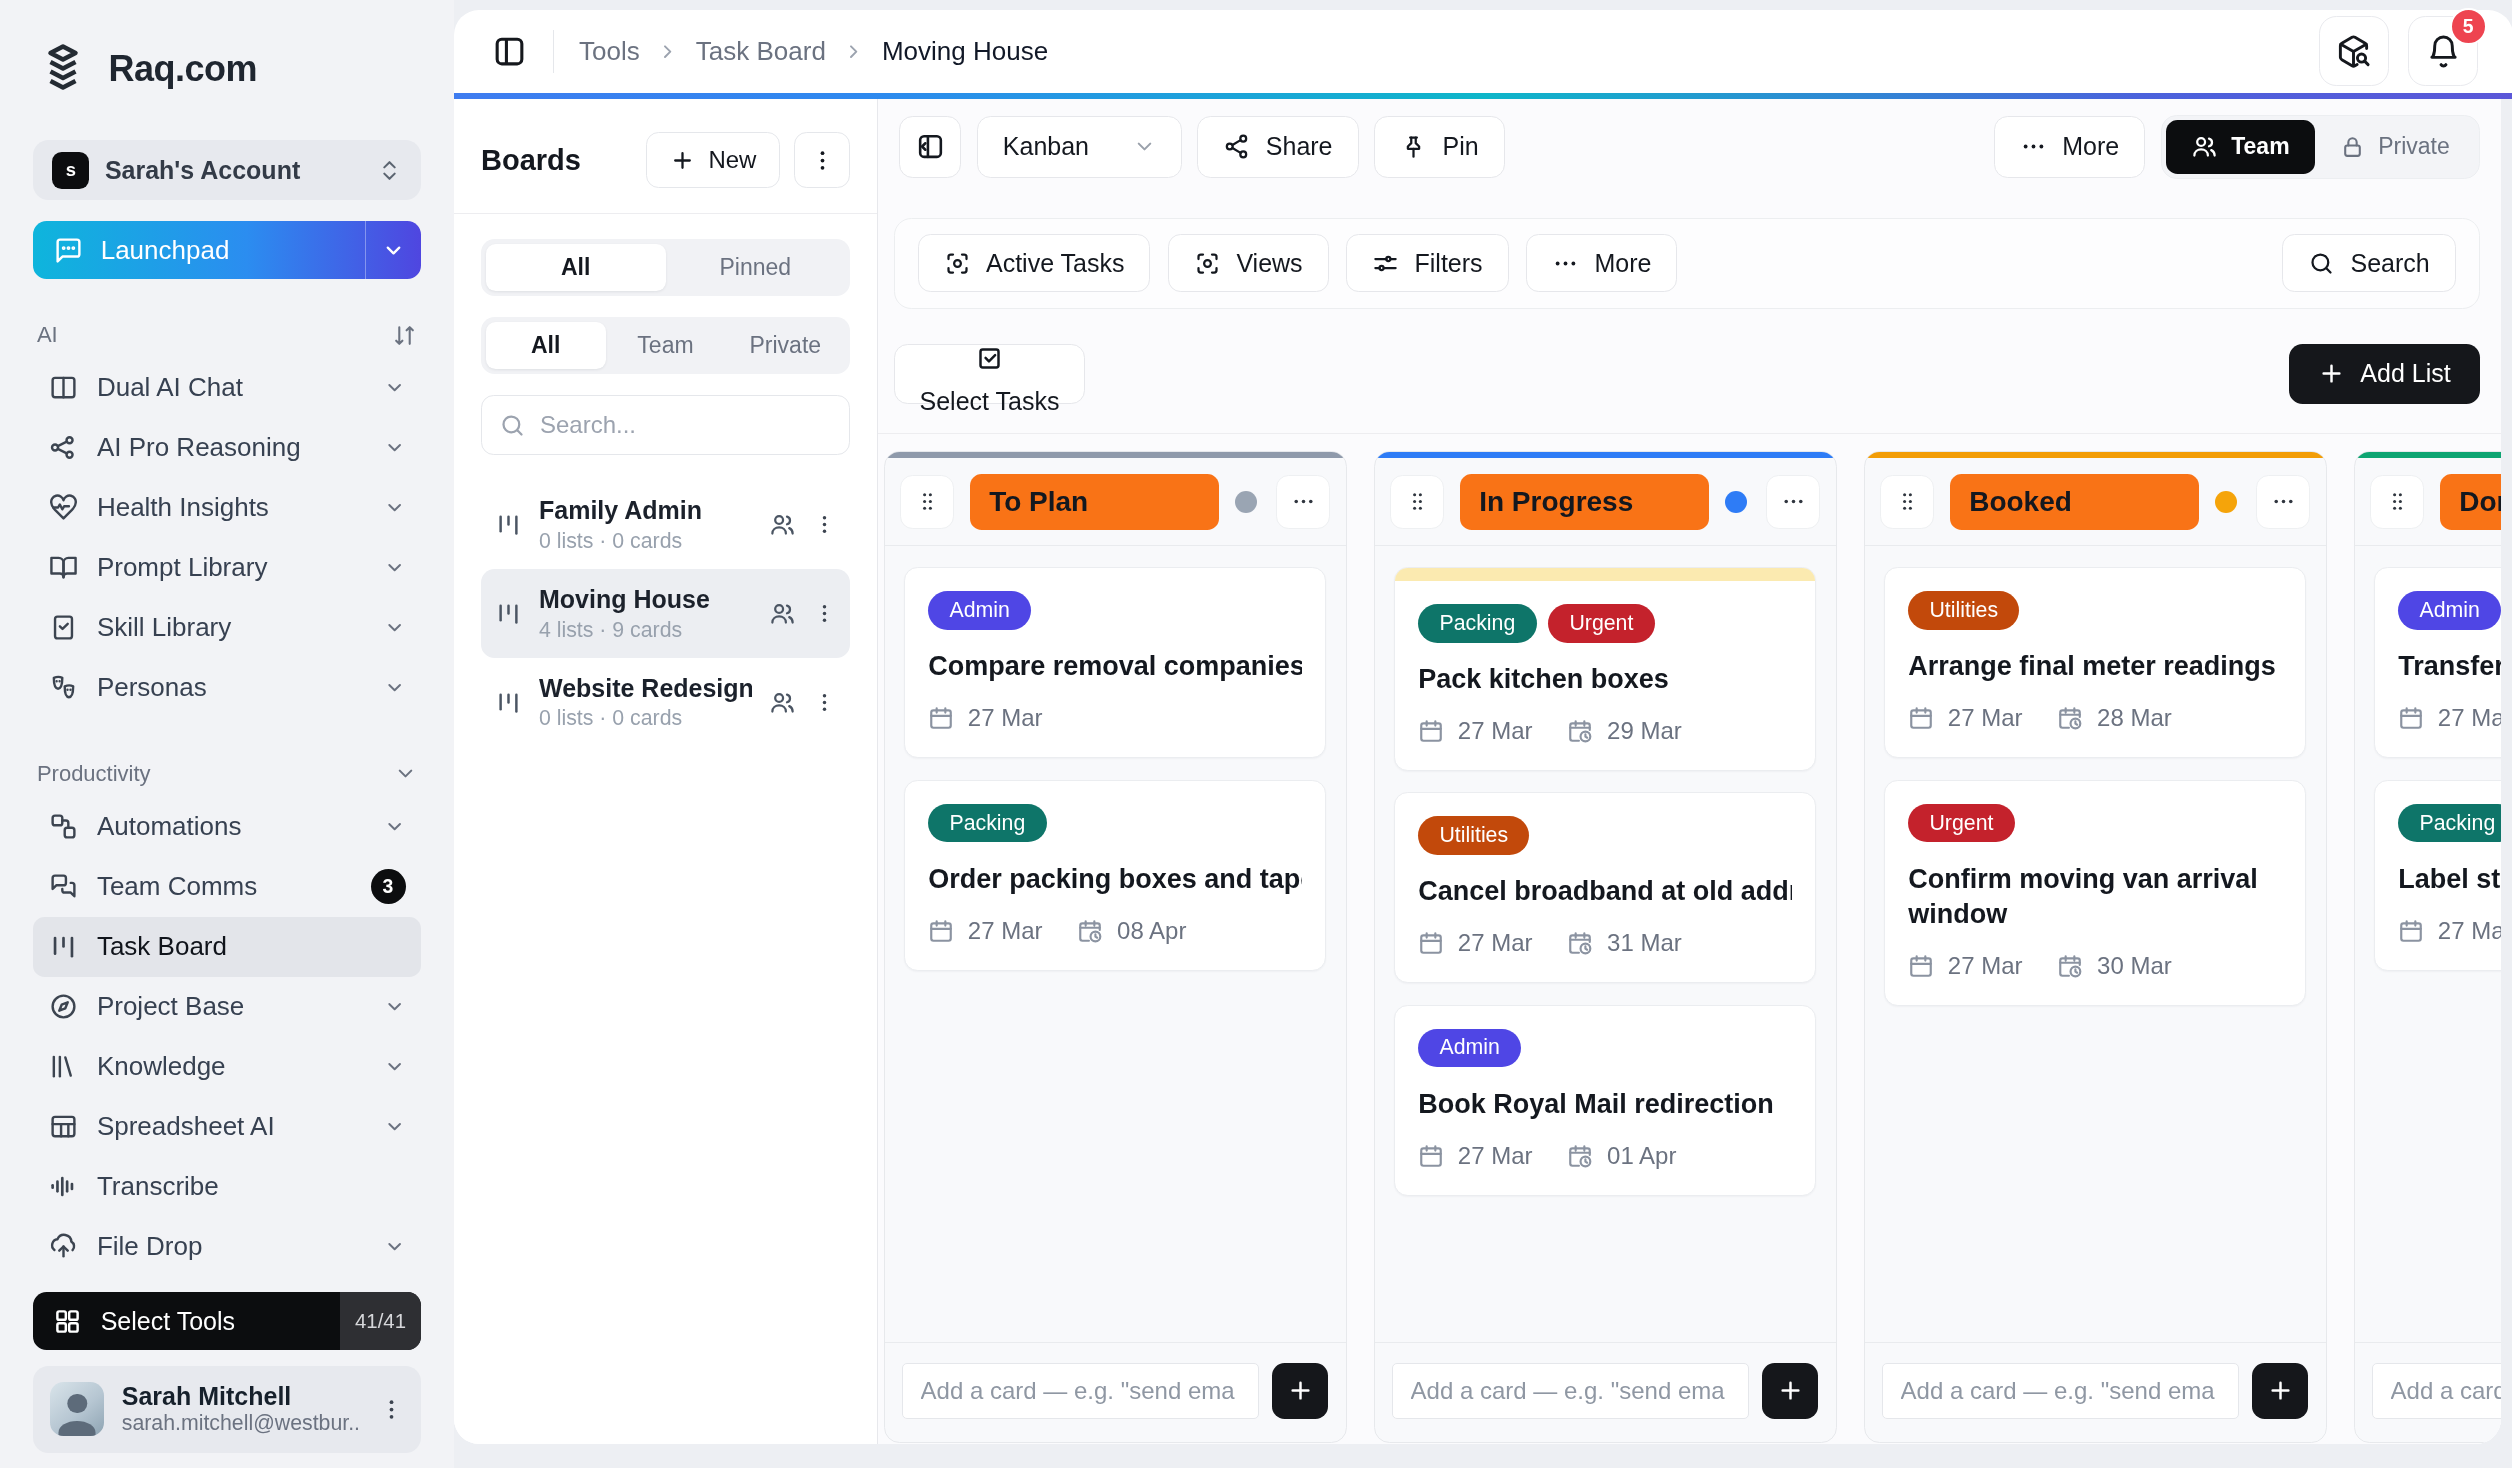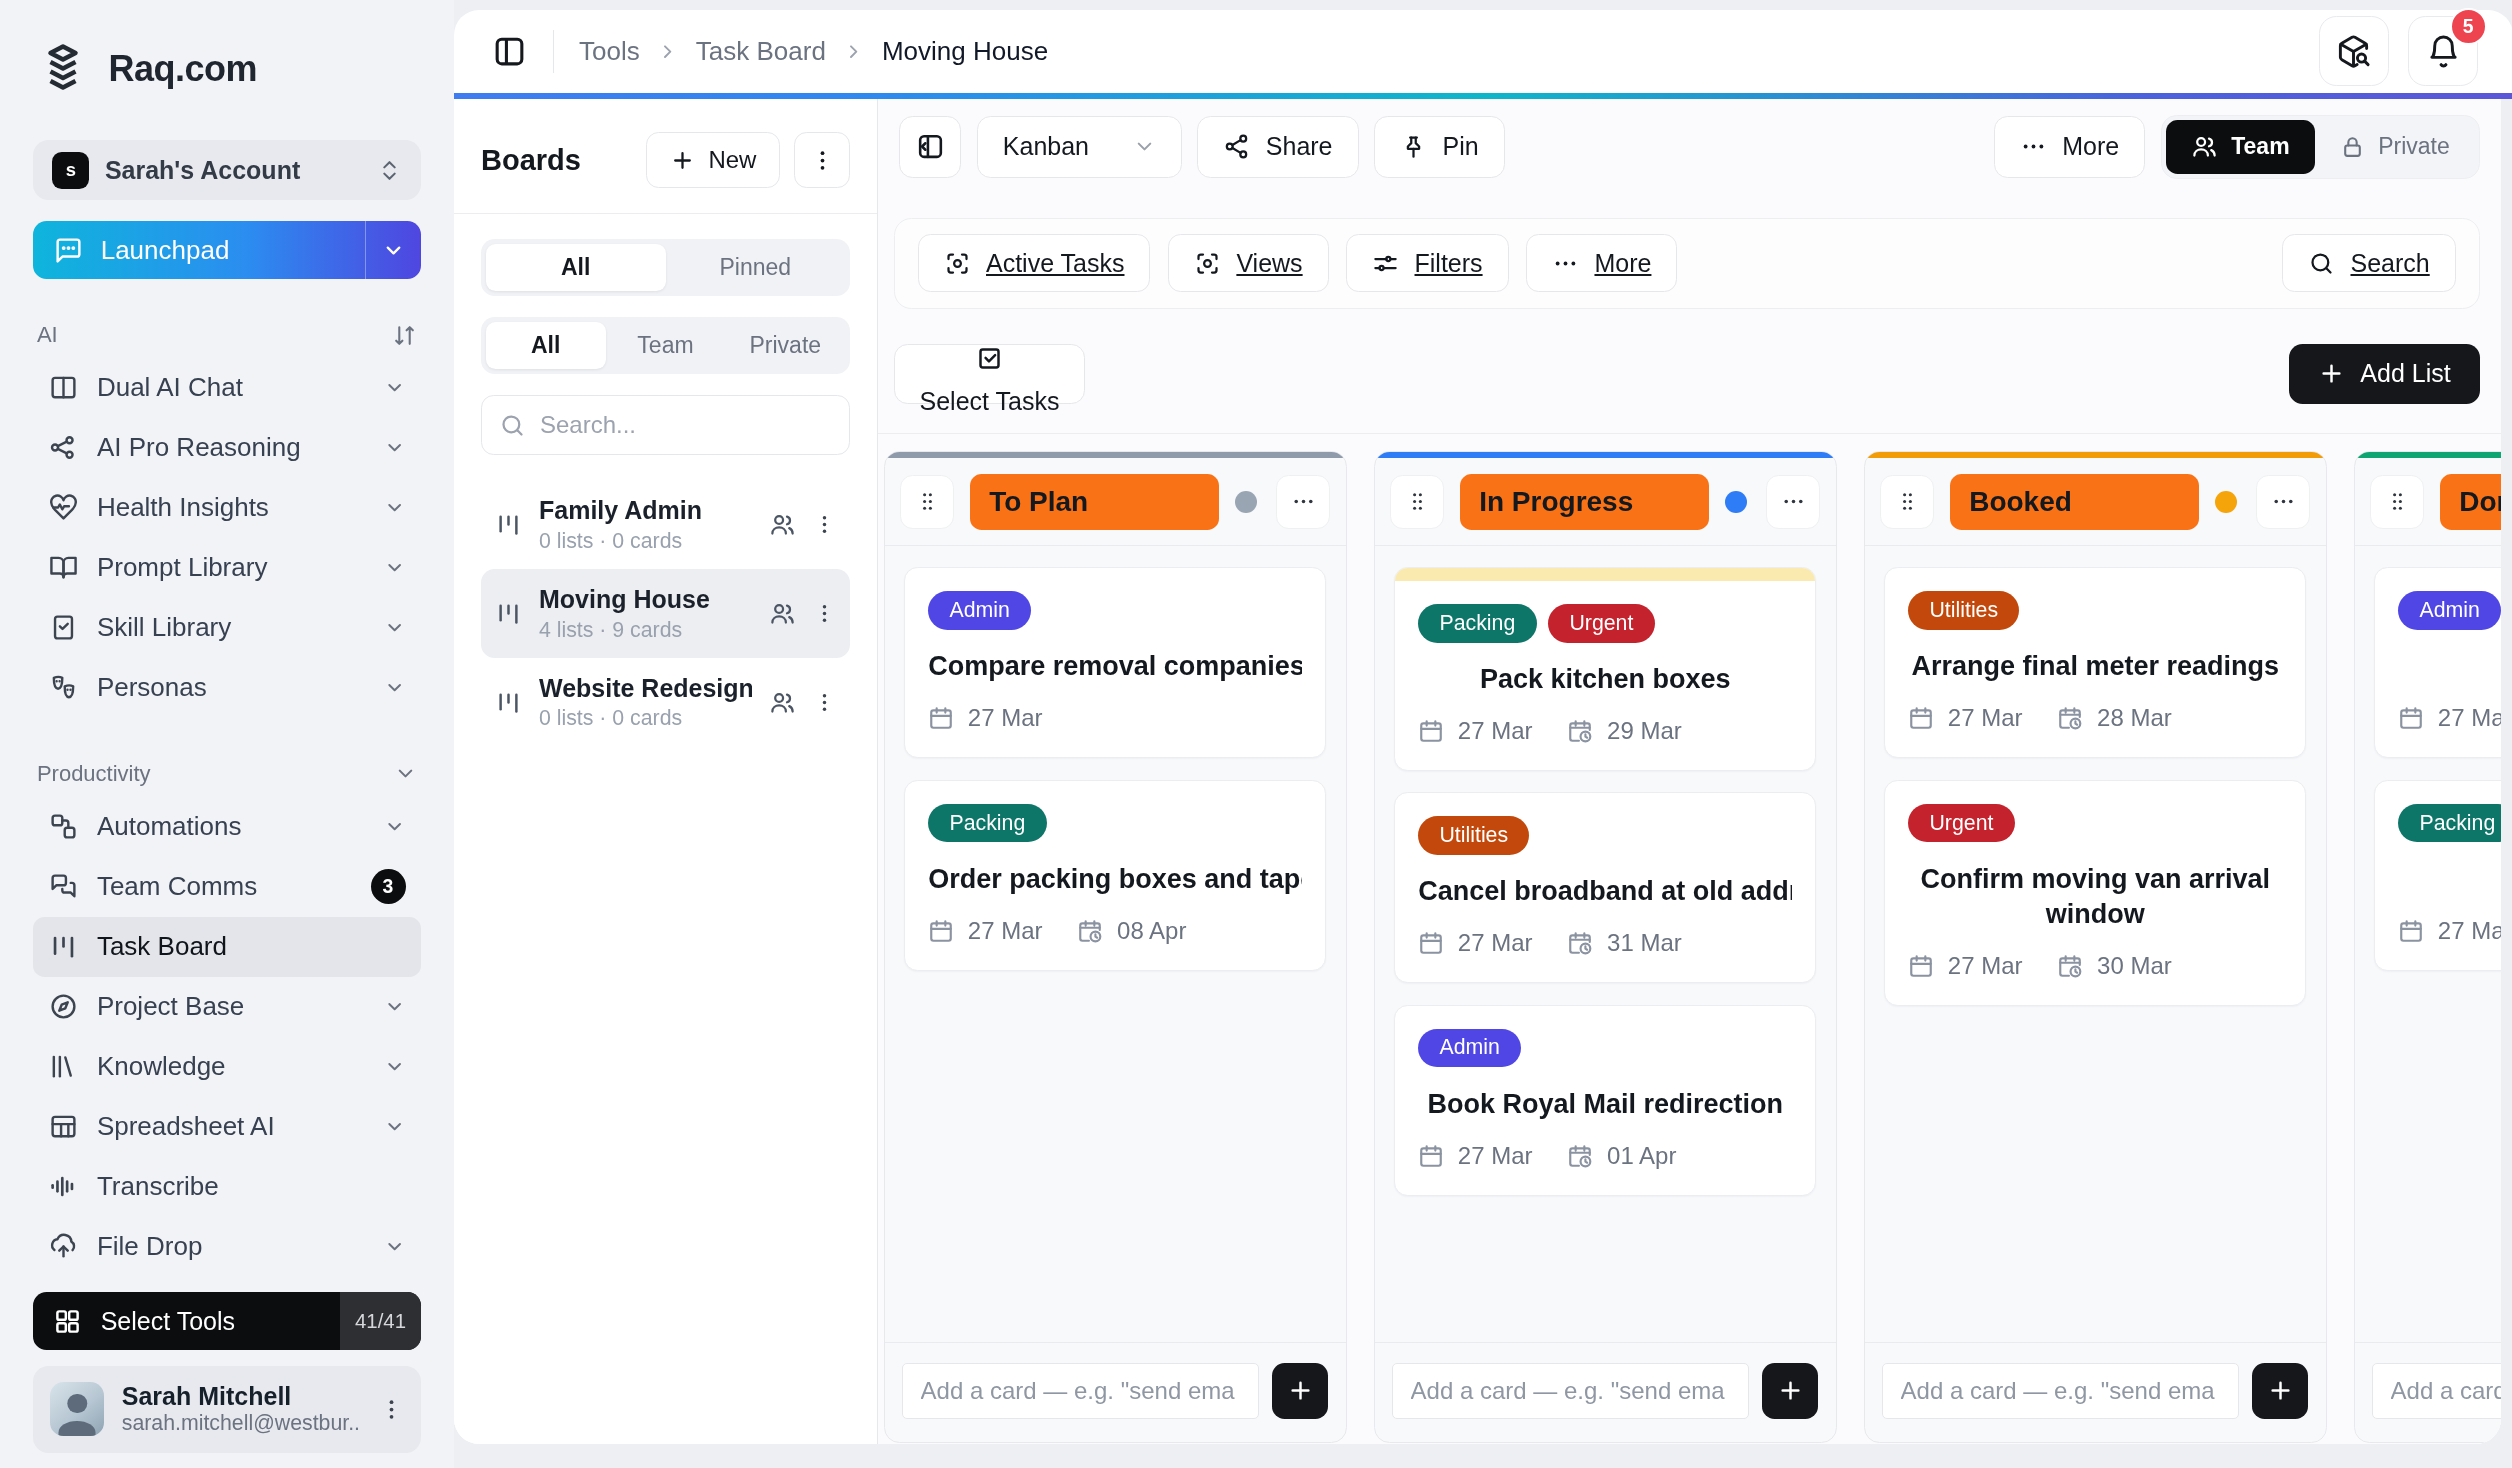--- a/index.html
+++ b/index.html
@@ -85,21 +85,21 @@
   .kanban { flex:1; min-width:0; background:#fbfbfd; display:flex; flex-direction:column; position:relative; }
   .kb-toolbar { display:flex; align-items:center; margin:15.5px 21.3px 0 21.3px; gap:15.5px; }
   .btn { background:#fff; border:1px solid #e6e7eb; border-radius:13.6px; height:62px; display:flex; align-items:center; gap:15.5px; padding:0 25px; font-size:25px; color:#14181f; cursor:pointer; }
   .kb-collapse { width:62px; padding:0; justify-content:center; }
   .kb-select { width:205px; justify-content:space-between; }
   .kb-spacer { flex:1; }
   .seg2 { background:#f3f4f7; border:1px solid #eceef1; border-radius:15.5px; display:flex; padding:3.9px; height:64px; }
   .seg2-item { display:flex; align-items:center; gap:13.6px; padding:0 25px; border-radius:11.6px; font-size:23px; color:#6b7280; cursor:pointer; }
   .seg2-item.on { background:#0c0d0f; color:#fff; font-weight:600; }
   .filters-bar { margin:39px 21.3px 0 15.5px; background:#fdfdfe; border:1px solid #eceef0; border-radius:17.4px; display:flex; align-items:center; gap:17.4px; padding:15.5px 23px; }
-  .fbtn { height:58px; border-radius:12.6px;text-decoration:underline; }
+  .fbtn { height:58px; border-radius:12.6px; }
   .actions-row { margin:35px 21.3px 0 15.5px; display:flex; align-items:center; }
   .add-list { margin-left:auto; background:#15171b; color:#fff; border:0; height:60px; border-radius:13.6px; display:flex; align-items:center; gap:15.5px; padding:0 29px; font-size:25px; cursor:pointer; }
   .kb-div { height:1px; background:#ededf0; margin:29px 0 0 0; }
 
   
   .cols { flex:1; display:flex; gap:27px; padding:17.4px 0 1.9px 5.8px; overflow:hidden; align-items:stretch; }
   .col { width:463px; flex:none; background:#f8f9fb; border:1px solid #e7e9ec; border-radius:15.5px; display:flex; flex-direction:column; overflow:hidden; position:relative; }
   .col-accent { height:5.8px; flex:none; }
   .col-head { display:flex; align-items:center; gap:15.5px; padding:15.5px 15.5px; }
   .mini-btn { width:54px; height:54px; background:#fff; border:1px solid #eef0f2; border-radius:12.6px; display:flex; align-items:center; justify-content:center; color:#30363f; cursor:pointer; flex:none; }
@@ -109,21 +109,21 @@
   .cards { flex:1; padding:21.3px 19.4px; display:flex; flex-direction:column; gap:21.3px; overflow:hidden; }
   .card { background:#fff; border:1px solid #ebedf0; border-radius:13.6px; box-shadow:0 1px 1.9px rgba(16,24,40,.04); overflow:hidden; cursor:pointer; }
   .card-flag { height:12.6px; background:#fbeab0; }
   .card-body { padding:23px 23px 25px 23px; }
   .badges { display:flex; gap:11.6px; margin-bottom:19.4px; }
   .badge { color:#fff; font-size:21.3px; font-weight:500; padding:6.8px 21.3px; border-radius:968px; white-space:nowrap; }
   .badge.admin { background:#4f46e5; }
   .badge.packing { background:#0e7569; }
   .badge.urgent { background:#c4222c; }
   .badge.utilities { background:#c2490b; }
-  .card-title { font-size:27px; font-weight:600; color:#14181f; line-height:1.32; margin-bottom:19.4px; white-space:nowrap; overflow:hidden;text-align:center; }
+  .card-title { font-size:27px; font-weight:600; color:#14181f; line-height:1.32; margin-bottom:19.4px; white-space:nowrap; overflow:hidden; }
   .card-title.wrap { white-space:normal; }
   .dates { display:flex; align-items:center; gap:13.6px; color:#6b7280; font-size:24px; }
   .dates .dt-ic { color:#8b93a1; }
   .dates .gap { width:7.8px; }
   .col-foot { flex:none; border-top:1px solid #e9ebee; padding:19.4px 17.4px 23px 17.4px; display:flex; gap:13.6px; align-items:center; }
   .add-card { flex:1; min-width:0; height:56px; background:#fff; border:1px solid #e5e7eb; border-radius:5px; padding:0 17.4px; font-size:24px; color:#a21caf; outline:none; font-family:inherit; }
   .add-card::placeholder { color:#8f97a3; }
   .plus-btn { width:56px; height:56px; flex:none; background:#15171b; color:#fff; border:0; border-radius:12.6px; display:flex; align-items:center; justify-content:center; cursor:pointer; }
 </style>
 </head>

